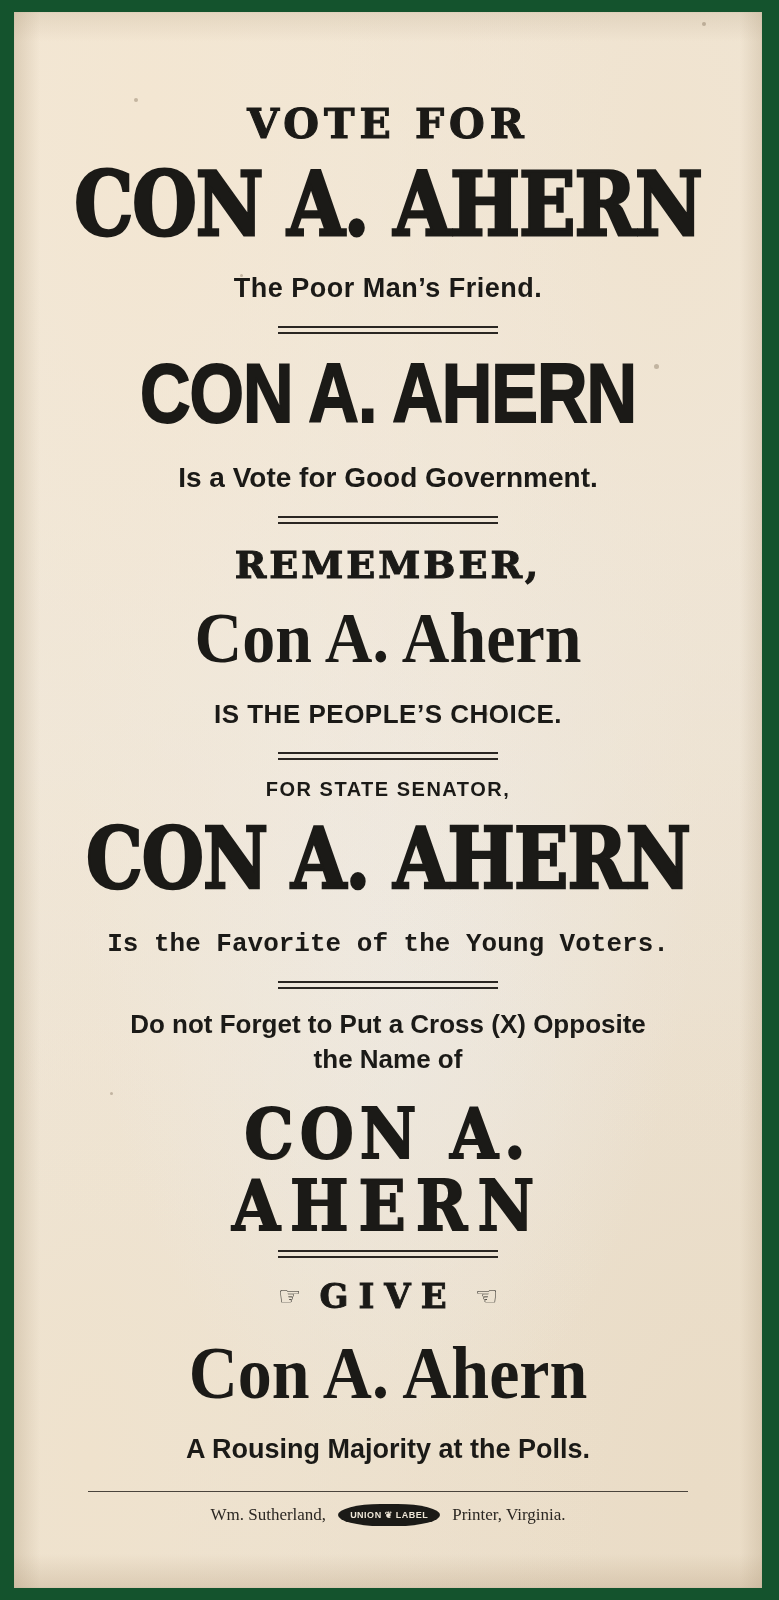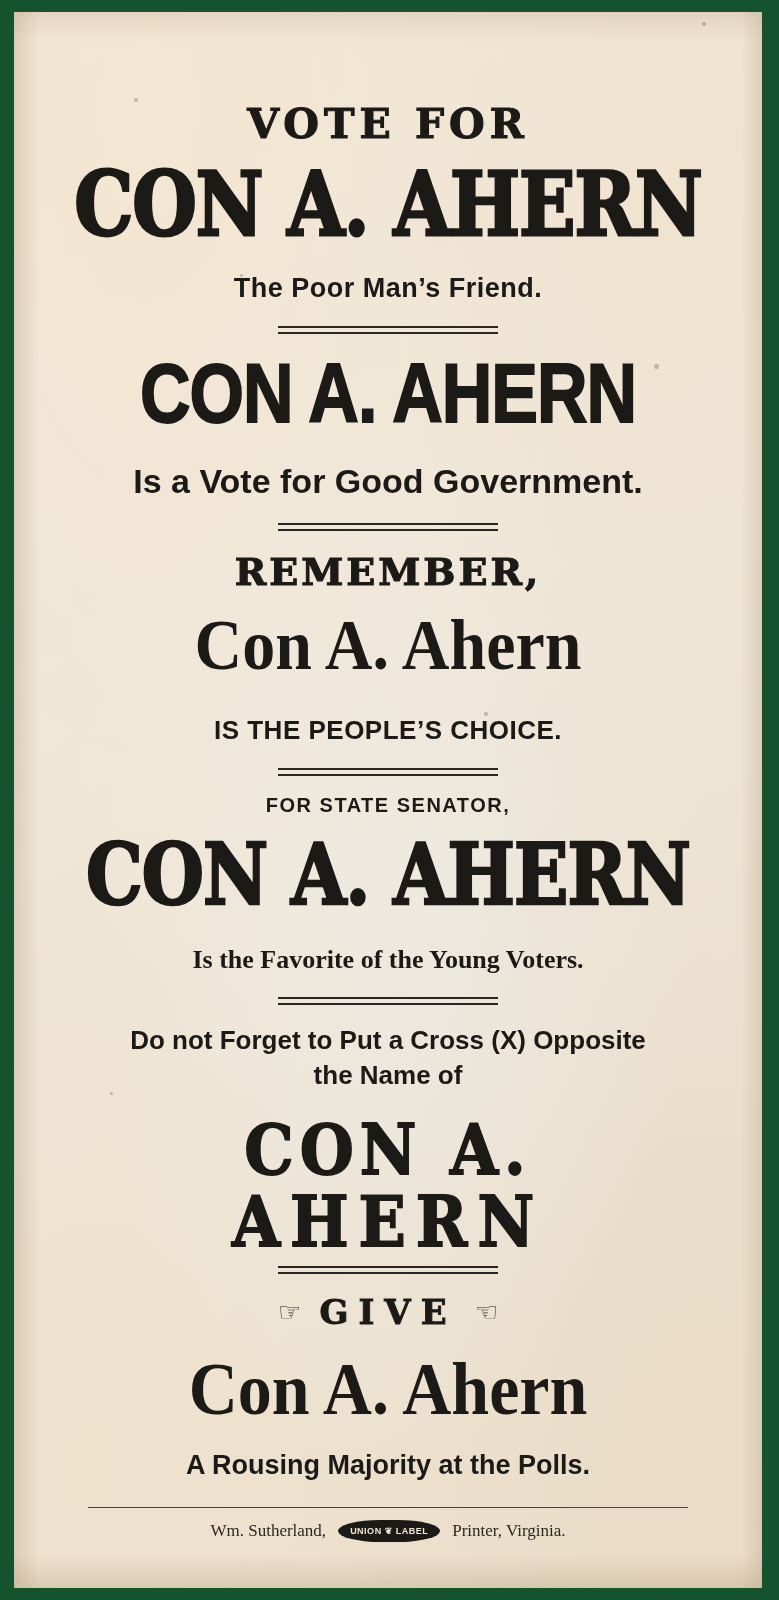--- a/index.html
+++ b/index.html
@@ -109,21 +109,21 @@
     letter-spacing: -1px;
     line-height: 1;
     margin-top: 18px;
     transform: scaleY(1.18);
     transform-origin: center top;
     -webkit-text-stroke: 1.6px #1b1a17;
   }
   .t-sub2 {
     font-family: "Liberation Sans", sans-serif;
     font-weight: 700;
-    font-size: 34px;
+    font-size: 28px;
     margin-top: 40px;
   }
 
   .t-remember {
     font-family: "DejaVu Serif", serif;
     font-weight: 700;
     font-size: 38px;
     letter-spacing: 3px;
     -webkit-text-stroke: 1.1px #1b1a17;
   }
@@ -135,42 +135,42 @@
     margin-top: 14px;
     letter-spacing: 0px;
     transform: scaleY(1.1);
     transform-origin: center top;
   }
   .t-sub3 {
     font-family: "Liberation Sans", sans-serif;
     font-weight: 700;
     font-size: 26px;
     letter-spacing: 0.5px;
-    margin-top: 41px;
+    margin-top: 32px;
   }
 
   .t-forstate {
     font-family: "Liberation Sans", sans-serif;
     font-weight: 700;
     font-size: 20px;
     letter-spacing: 1.5px;
   }
   .t-name4 {
     font-family: "DejaVu Serif", serif;
     font-weight: 700;
     font-size: 70px;
     line-height: 1;
     margin-top: 16px;
     letter-spacing: -1px;
     transform: scaleY(1.2) scaleX(1.02);
     transform-origin: center top;
     -webkit-text-stroke: 2.2px #1b1a17;
   }
   .t-sub4 {
-    font-family: Liberation Serif, serif;
+    font-family: Liberation Mono, monospace;
     font-weight: 700;
     font-size: 26px;
     margin-top: 42px;
   }
 
   .t-cross {
     font-family: "Liberation Sans", sans-serif;
     font-weight: 700;
     font-size: 26px;
     line-height: 1.35;

